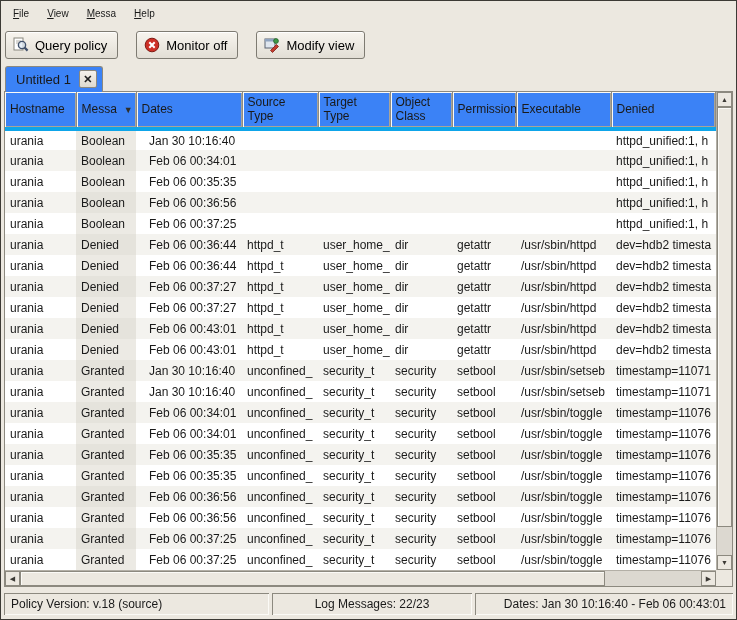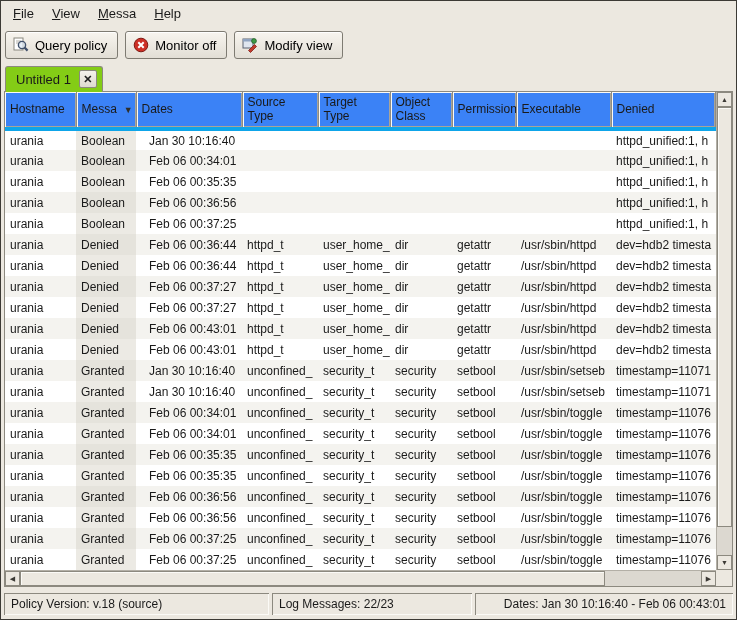--- a/index.html
+++ b/index.html
@@ -7,39 +7,39 @@
   body {
     font-family: "Liberation Sans", sans-serif;
     font-size: 12px;
     color: #1a1a1a;
     background: #ece8e0;
     border: 1px solid #3c3a35;
     overflow: hidden;
   }
   
   .menubar { display:flex; align-items:center; height:25px; padding-left:3px; background:#ece8e0; }
-  .menu-item { display:inline-block; padding:4px 9px; font-size:13px; cursor:default; }
+  .menu-item { display:inline-block; padding:4px 9px; font-size:10px; cursor:default; }
   .menu-item::first-letter { text-decoration: underline; }
   
-  .toolbar { display:flex; align-items:center; height:38px; padding:0 4px; gap:7px; }
+  .toolbar { display:flex; align-items:center; height:38px; padding:0 4px; gap:18px; }
   .tb-btn {
     display:inline-flex; align-items:center; gap:6px;
     height:28px; padding:0 10px 0 7px;
     background: linear-gradient(#f8f5ef, #e2ded5);
     border:1px solid #7e7b72; border-radius:3px;
     box-shadow: inset 0 1px 0 #ffffff;
     font-size:13px; cursor:default;
   }
   .tb-icon { width:16px; height:16px; display:inline-block; }
   
   .tabstrip { display:flex; align-items:flex-end; height:27px; padding-left:4px; }
   .tab {
     display:flex; align-items:center; gap:8px;
     padding:3px 5px 4px 10px;
-    background:#84cc16;
+    background:#3b82f6;
     border:1px solid #8c897f; border-bottom:none;
     border-radius:3px 3px 0 0;
     position:relative; z-index:2; margin-bottom:-1px;
     font-size:13px;
   }
   .tab-close {
     width:18px; height:18px;
     display:flex; align-items:center; justify-content:center;
     background: linear-gradient(#f5f2ec, #dedacf);
     border:1px solid #8c897f; border-radius:2px;
@@ -101,21 +101,21 @@
     box-shadow: inset 1px 1px 0 #fbfaf6; cursor:default;
   }
   
   .statusbar { display:flex; gap:3px; margin:6px 3px 0 3px; height:22px; }
   .status-panel {
     display:flex; align-items:center; padding:0 7px; font-size:12px;
     box-shadow: inset 1px 1px 0 #8c897f, inset -1px -1px 0 #fbfaf6;
     overflow:hidden; white-space:nowrap;
   }
   .sp-1 { width:265px; }
-  .sp-2 { width:200px; }
+  .sp-2 { width:200px; justify-content:center; }
   .sp-3 { flex:1; justify-content:flex-end; }
 </style>
 </head>
 <body>
 
 <div>
 
   <div class="menubar">
     <span class="menu-item">File</span>
     <span class="menu-item">View</span>

